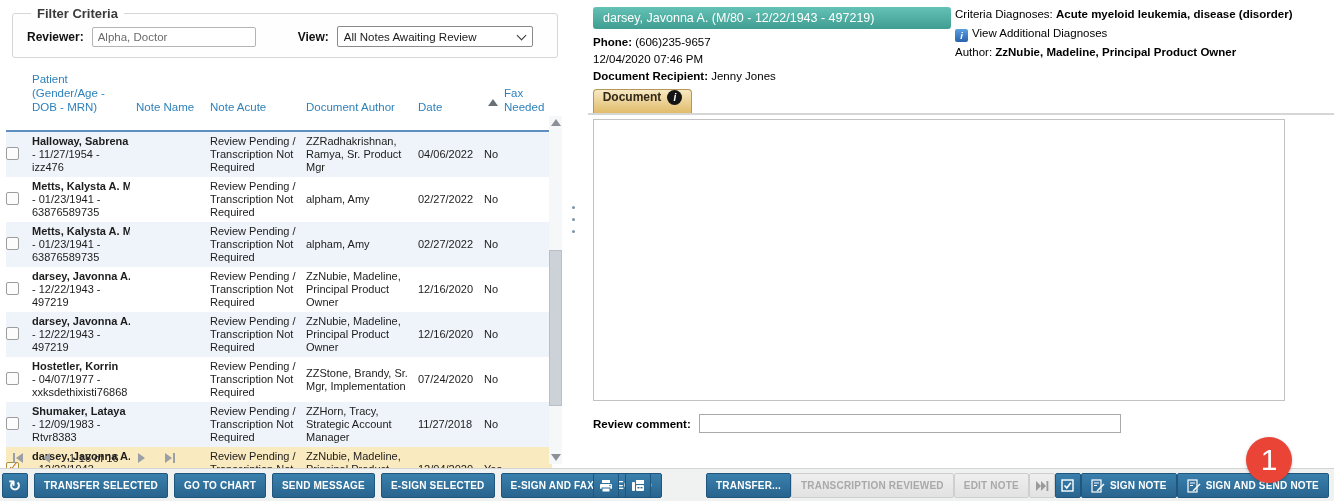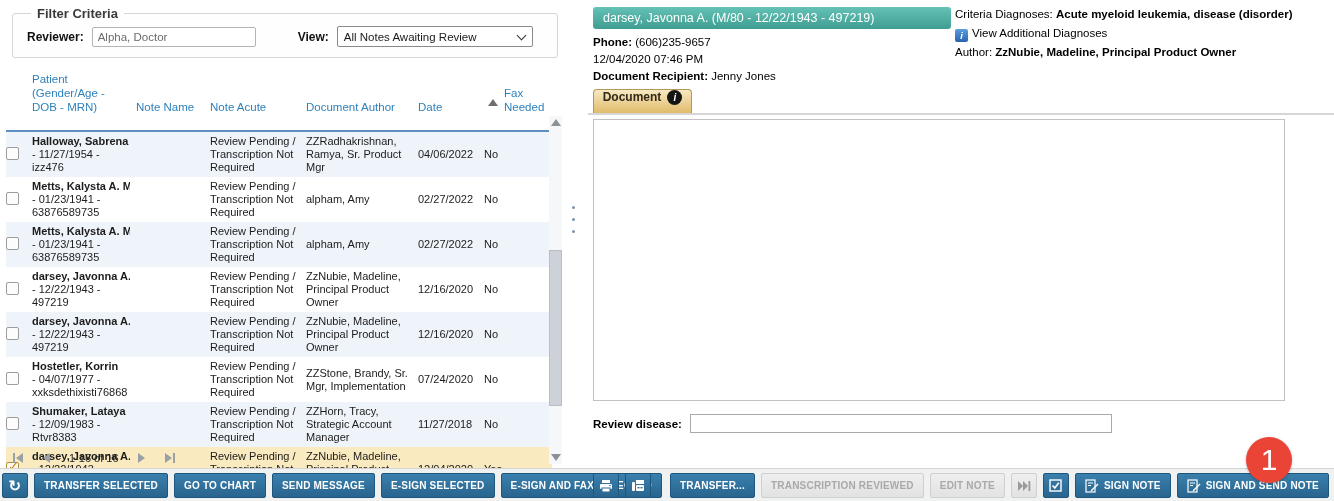--- a/index.html
+++ b/index.html
@@ -66,21 +66,21 @@
   .btn { display:inline-flex; align-items:center; justify-content:center; gap:5px; height:25px;
     padding:0 9px; background:linear-gradient(#3a80ad,#28648e); border:1px solid #1f567e; border-radius:2px;
     color:#fff; font-size:10px; font-weight:bold; letter-spacing:.2px; cursor:pointer; white-space:nowrap; }
   .btn.icon-only { width:26px; padding:0; }
   .btn.disabled { background:linear-gradient(#efefef,#e2e2e2); border-color:#cfcfcf; color:#a9a9a9; cursor:default; }
   .refresh-glyph { font-size:15px; font-weight:bold; line-height:1; }
 
   
   .footer { position:absolute; left:0; top:468px; width:1334px; height:33px; background:#f0f1f1; border-top:1px solid #d4d4d4; }
   .left-actions { position:absolute; left:2px; top:4px; display:flex; gap:6px; }
-  .right-actions { position:absolute; right:5px; top:4px; display:flex; gap:6px; align-items:flex-start; }
+  .right-actions { position:absolute; right:5px; top:4px; display:flex; align-items:flex-start; }
   .rp-icons { position:absolute; left:593px; top:4px; display:flex; gap:6px; }
 
   
   .right-panel { position:absolute; left:588px; top:0; width:746px; height:468px; }
   .banner { position:absolute; left:5px; top:7px; width:358px; height:22px; border-radius:3px;
     background:linear-gradient(#63c2b5,#3f9e91); color:#fff; font-size:12.5px; display:flex; align-items:center; padding-left:10px; }
   .info-line { position:absolute; font-size:11.5px; color:#000; }
   .b { font-weight:bold; }
   .diag-col { left:367px; }
   .info-sq { display:inline-block; width:13px; height:13px; border-radius:2px; vertical-align:-2px; margin-right:4px;
@@ -277,21 +277,21 @@
     </div>
 
     <div class="tab">
       <span>Document</span>
       <span class="tab-info">i</span>
     </div>
     <div class="tab-line"></div>
     <div class="doc-box"></div>
 
     <div class="review-row">
-      <label>Review disease:</label>
+      <label>Review comment:</label>
       <input class="review-input" type="text" value="" style="">
     </div>
   </div>
 
   <div class="footer">
     <div class="left-actions">
       <button class="btn icon-only">
           <span class="refresh-glyph">↻</span>
         </button>
       <button class="btn">TRANSFER SELECTED</button>

